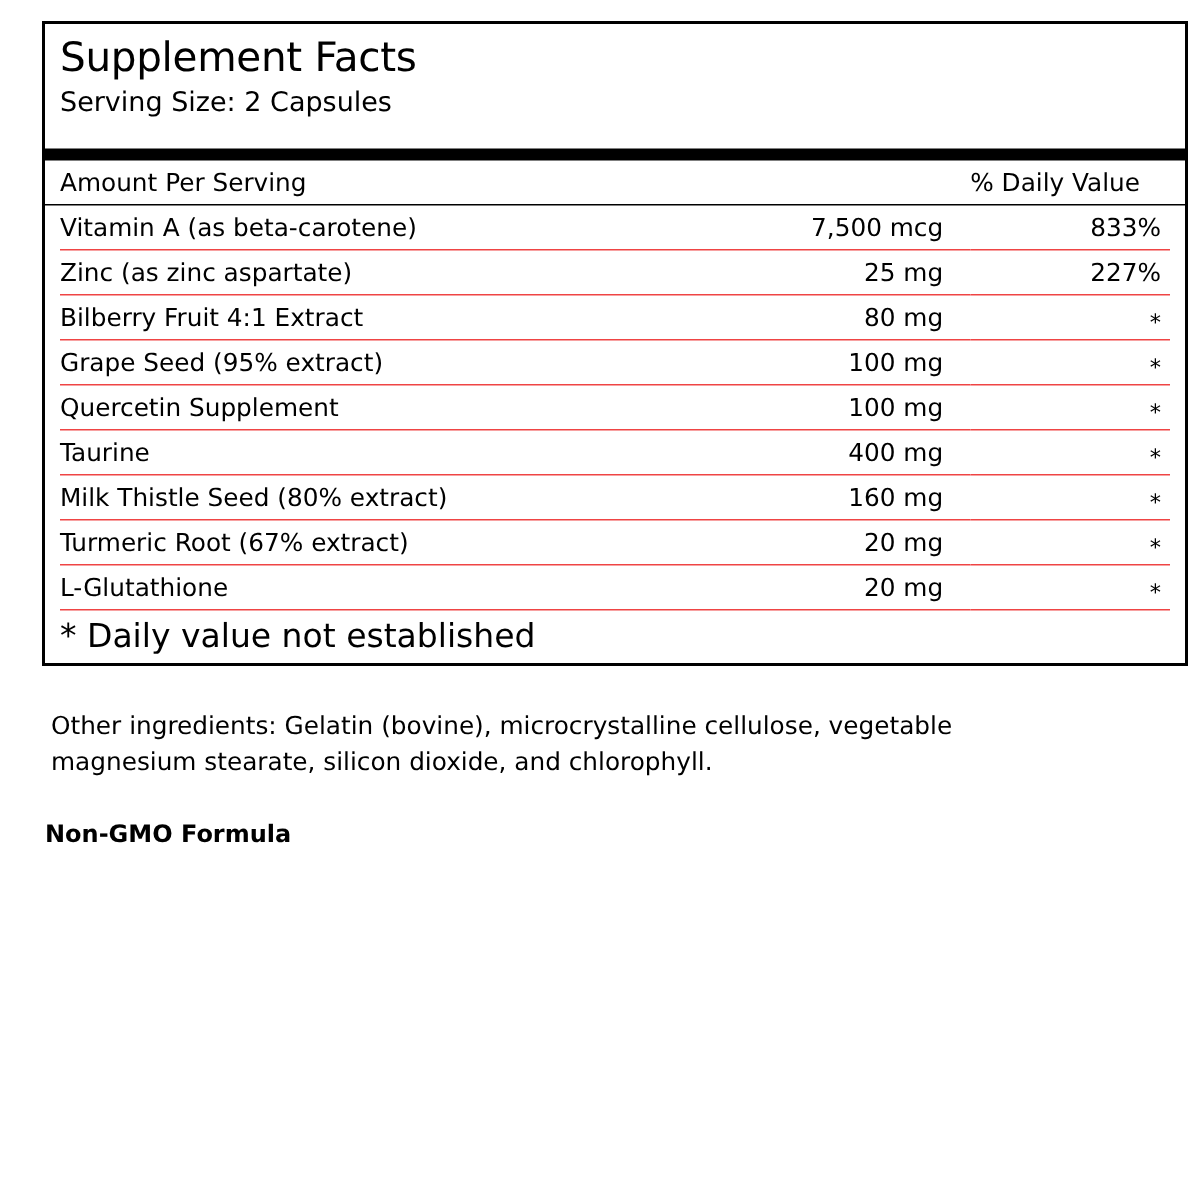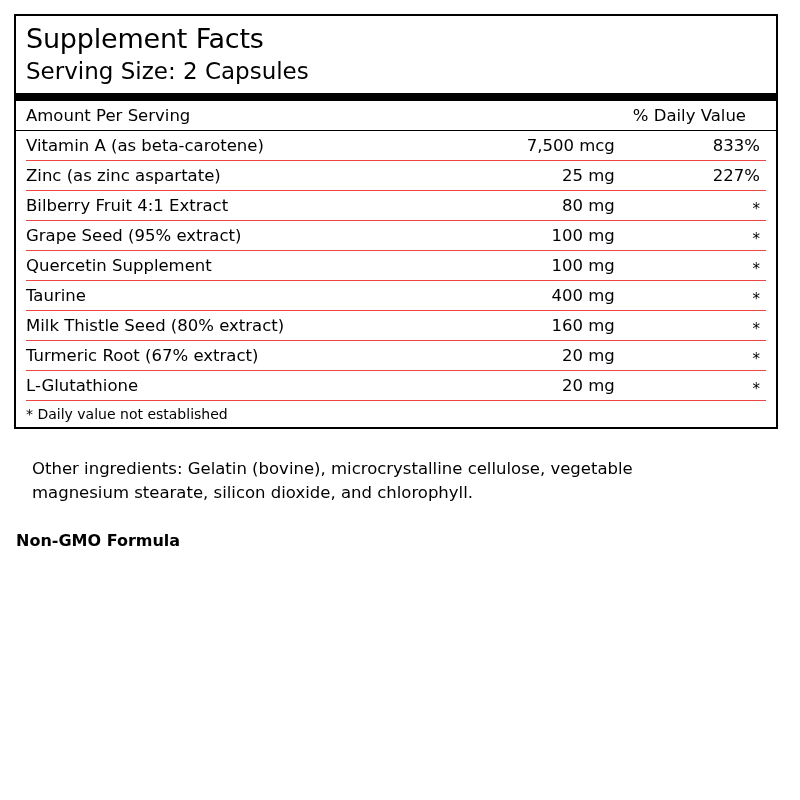--- a/index.html
+++ b/index.html
@@ -12,41 +12,41 @@
     height: 800px;
     font-family: "DejaVu Sans", sans-serif;
     color: #000000;
     -webkit-font-smoothing: antialiased;
   }
   .page {
     position: relative;
     width: 748px;
     height: 800px;
     box-sizing: border-box;
-    padding: 14px 18px 0 14px;
+    padding: 14px 18px 0 28px;
   }
   .panel {
     border: 2px solid #000;
     box-sizing: border-box;
     width: 764px;
   }
   .panel-inner {
     padding: 0 10px;
   }
   .title {
     font-size: 27px;
     line-height: 1.1;
     font-weight: 400;
     letter-spacing: -0.2px;
     margin: 8px 0 4px 0;
   }
   .serving {
-    font-size: 23px;
+    font-size: 18px;
     line-height: 1.2;
-    margin: 0 0 8px 0;
+    margin: 0 0 20px 0;
   }
   .rule-thick {
     height: 8px;
     background: #000;
     margin: 0 -10px;
   }
   .rule-thin {
     height: 1px;
     background: #000;
     margin: 0 -10px;
@@ -91,31 +91,31 @@
   }
   .dv-star {
     display: inline-block;
     transform: translateY(3px);
     font-size: 15px;
   }
   .footnote-row td {
     border-bottom: none;
     padding-top: 7px;
     padding-bottom: 7px;
-    font-size: 14px;
+    font-size: 22px;
   }
   .below {
     margin-top: 28px;
     padding: 0 2px;
   }
   .other-ing {
     font-size: 16.5px;
     line-height: 1.45;
     max-width: 700px;
-    margin: 16px;
+    margin: 4px;
   }
   .claim {
     font-size: 16px;
     font-weight: bold;
     margin: 26px 0 0 0;
   }
 </style>
 </head>
 <body>
 

